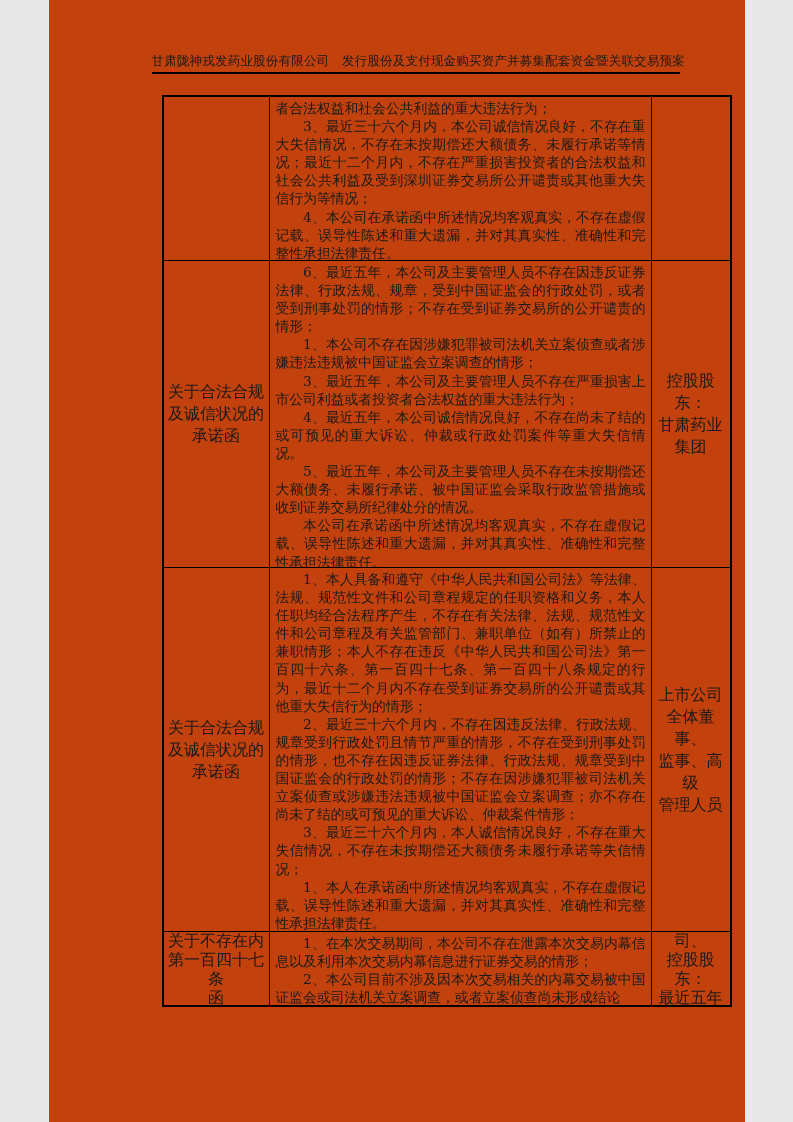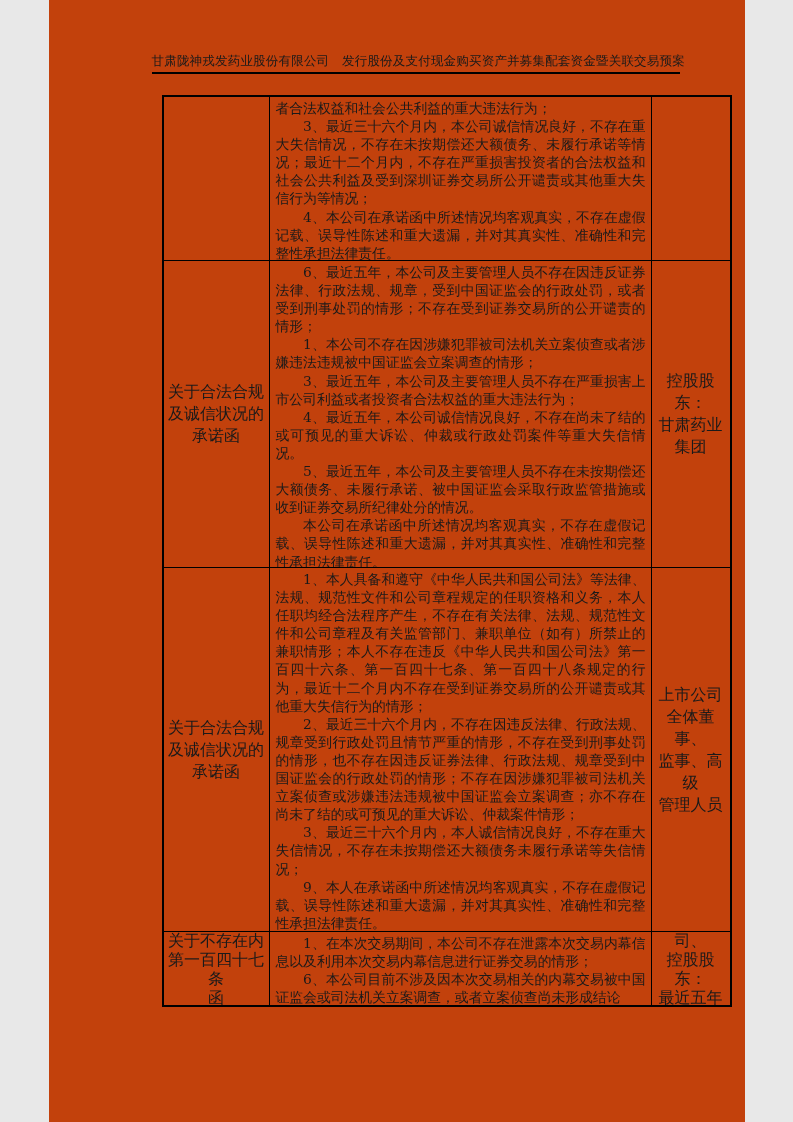--- a/index.html
+++ b/index.html
@@ -104,35 +104,35 @@
     </div>
 
     <div class="row r3">
       <div class="cell label-cell">关于合法合规
 及诚信状况的
 承诺函</div>
       <div class="cell content-cell">
         <p class="para">1、本人具备和遵守《中华人民共和国公司法》等法律、法规、规范性文件和公司章程规定的任职资格和义务，本人任职均经合法程序产生，不存在有关法律、法规、规范性文件和公司章程及有关监管部门、兼职单位（如有）所禁止的兼职情形；本人不存在违反《中华人民共和国公司法》第一百四十六条、第一百四十七条、第一百四十八条规定的行为，最近十二个月内不存在受到证券交易所的公开谴责或其他重大失信行为的情形；</p>
         <p class="para">2、最近三十六个月内，不存在因违反法律、行政法规、规章受到行政处罚且情节严重的情形，不存在受到刑事处罚的情形，也不存在因违反证券法律、行政法规、规章受到中国证监会的行政处罚的情形；不存在因涉嫌犯罪被司法机关立案侦查或涉嫌违法违规被中国证监会立案调查；亦不存在尚未了结的或可预见的重大诉讼、仲裁案件情形；</p>
         <p class="para">3、最近三十六个月内，本人诚信情况良好，不存在重大失信情况，不存在未按期偿还大额债务未履行承诺等失信情况；</p>
-        <p class="para">9、本人在承诺函中所述情况均客观真实，不存在虚假记载、误导性陈述和重大遗漏，并对其真实性、准确性和完整性承担法律责任。</p>
+        <p class="para">1、本人在承诺函中所述情况均客观真实，不存在虚假记载、误导性陈述和重大遗漏，并对其真实性、准确性和完整性承担法律责任。</p>
       </div>
       <div class="cell party-cell">上市公司
 全体董事、
 监事、高级
 管理人员</div>
     </div>
 
     <div class="row r4">
       <div class="cell label-cell">关于不存在内
 第一百四十七条
 函</div>
       <div class="cell content-cell">
         <p class="para">1、在本次交易期间，本公司不存在泄露本次交易内幕信息以及利用本次交易内幕信息进行证券交易的情形；</p>
-        <p class="para">6、本公司目前不涉及因本次交易相关的内幕交易被中国证监会或司法机关立案调查，或者立案侦查尚未形成结论</p>
+        <p class="para">2、本公司目前不涉及因本次交易相关的内幕交易被中国证监会或司法机关立案调查，或者立案侦查尚未形成结论</p>
       </div>
       <div class="cell party-cell">上市公司、
 控股股东：
 最近五年
 集团</div>
     </div>
 
   </div>
 </div>
 

